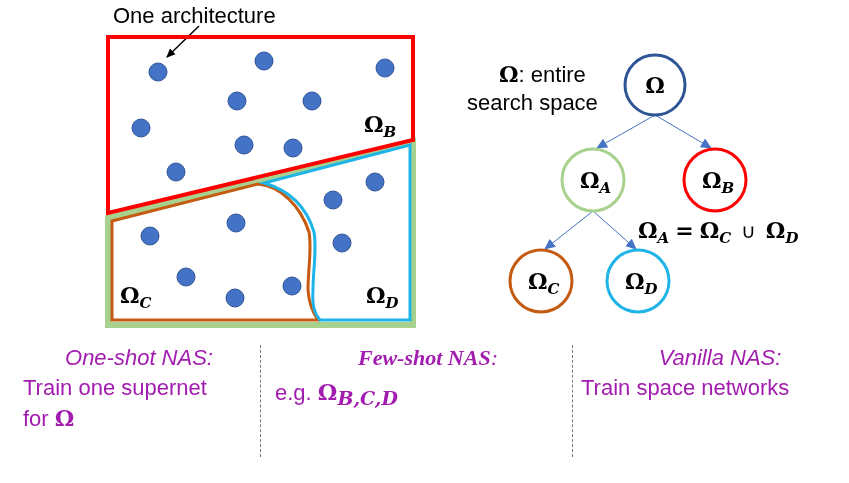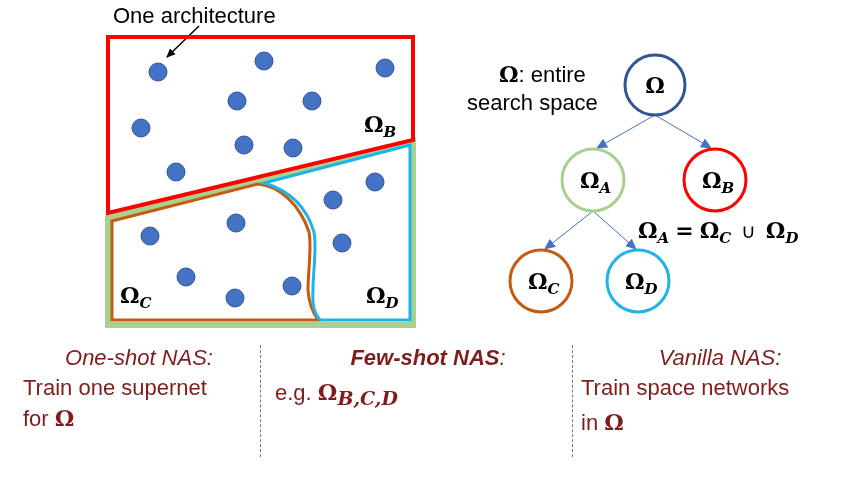--- a/index.html
+++ b/index.html
@@ -1,20 +1,20 @@
 <!DOCTYPE html>
 <html><head>
   <meta charset="utf-8">
   <style>
     html, body { margin: 0; padding: 0; background: #ffffff; }
     body { width: 849px; height: 483px; position: relative; overflow: hidden; font-family: "Liberation Sans", sans-serif; color: #000; }
     #diagram { position: absolute; left: 0; top: 0; }
     .serif { font-family: "DejaVu Serif", serif; font-weight: bold; }
     .serif-it { font-family: "DejaVu Serif", serif; font-weight: bold; font-style: italic; }
-    .caption { position: absolute; font-family: "Liberation Sans", sans-serif; font-size: 22px; line-height: 30px; color: #7f1d1d; }
+    .caption { position: absolute; font-family: "Liberation Sans", sans-serif; font-size: 22px; line-height: 30px; color: #a21caf; }
     .caption .title { display: block; text-align: center; font-style: italic; }
     .caption .line { display: block; white-space: nowrap; }
     .omega { font-family: "DejaVu Serif", serif; font-weight: bold; }
     .sub { font-family: "DejaVu Serif", serif; font-weight: bold; font-style: italic; font-size: 19px; vertical-align: -5px; }
     .divider { position: absolute; width: 0; border-left: 1.5px dashed #777; }
   </style>
 </head>
 <body>
 
 <svg id="diagram" width="849" height="483" viewBox="0 0 849 483" xmlns="http://www.w3.org/2000/svg">
@@ -107,21 +107,20 @@
 <div class="divider" style="left:260px; top:345px; height:112px;"></div>
 <div class="divider" style="left:572px; top:345px; height:112px;"></div>
 
 <div class="caption" style="left:23px; top:343px; width:232px;">
   <span class="title">One-shot NAS:</span>
   <span class="line">Train one supernet</span>
   <span class="line" style="margin-top:0;"><span>for </span><span class="omega">Ω</span></span>
 </div>
 
 <div class="caption" style="left:275px; top:343px; width:292px;">
-  <span class="title" style="margin-left:14px;"><b>Few-shot NAS</b><span>:</span></span>
+  <span class="title" style="margin-left:14px;font-family:Liberation Serif, serif;"><b>Few-shot NAS</b><span>:</span></span>
   <span class="line" style="margin-top:4px;"><span>e.g. </span><span class="omega">Ω</span><span class="sub">B,C,D</span></span>
 </div>
 
 <div class="caption" style="left:581px; top:343px; width:262px;">
   <span class="title" style="margin-left:16px;">Vanilla NAS:</span>
   <span class="line">Train space networks</span>
-  <span class="line" style="margin-top:4px;"><span>in </span><span class="omega">Ω</span></span>
 </div>
 
 </body></html>

